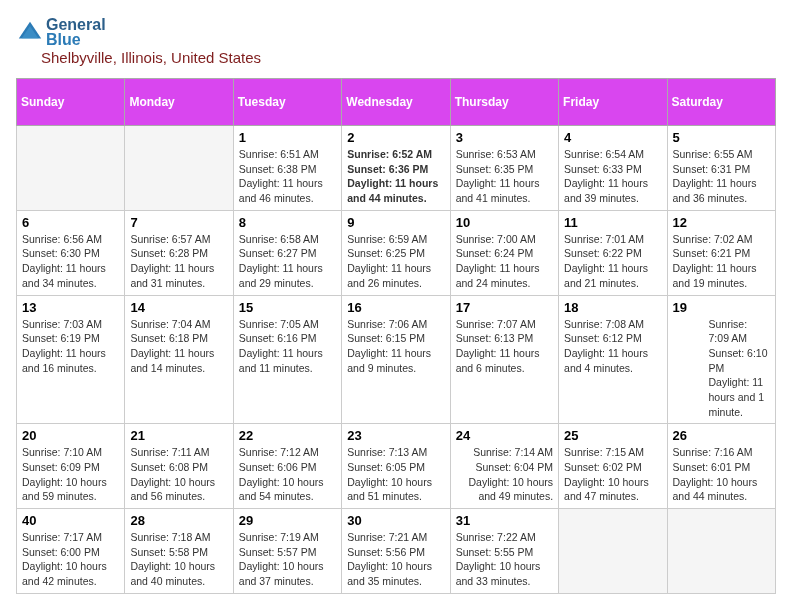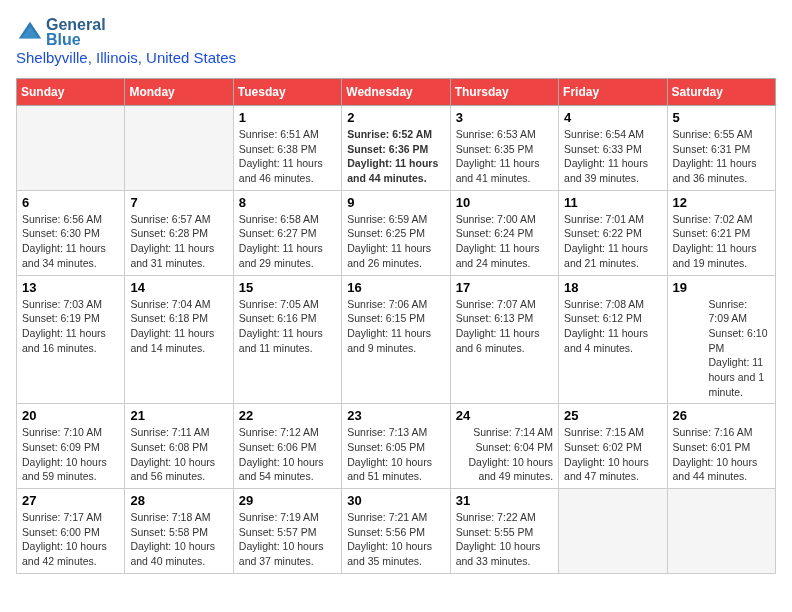--- a/index.html
+++ b/index.html
@@ -29,31 +29,32 @@
     .title-block {
       text-align: right;
     }
     .month-title {
       font-size: 36px;
       font-weight: bold;
       color: #333;
     }
     .location {
       font-size: 15px;
-      color: #1d4ed8;
+      color: #7f1d1d;
+      margin-left: 25px;
     }
     table {
       width: 100%;
       border-collapse: collapse;
       font-size: 11px;
     }
     th {
-      background-color: #ef4444;
+      background-color: #d946ef;
       color: #fff;
-      padding: 6px 4px;
+      padding: 16px 4px;
       text-align: left;
       font-size: 12px;
       font-weight: bold;
       border: 1px solid #aaa;
     }
     td {
       border: 1px solid #ccc;
       vertical-align: top;
       padding: 4px 5px;
       width: 108px;
@@ -268,21 +269,21 @@
         </td>
         <td>
           <span class="day-num">26</span>
           <div class="day-detail" style="white-space: pre-line;">Sunrise: 7:16 AM
 Sunset: 6:01 PM
 Daylight: 10 hours and 44 minutes.</div>
         </td>
       </tr>
       <tr>
         <td>
-          <span class="day-num">27</span>
+          <span class="day-num">40</span>
           <div class="day-detail" style="white-space: pre-line;">Sunrise: 7:17 AM
 Sunset: 6:00 PM
 Daylight: 10 hours and 42 minutes.</div>
         </td>
         <td>
           <span class="day-num">28</span>
           <div class="day-detail" style="white-space: pre-line;">Sunrise: 7:18 AM
 Sunset: 5:58 PM
 Daylight: 10 hours and 40 minutes.</div>
         </td>

